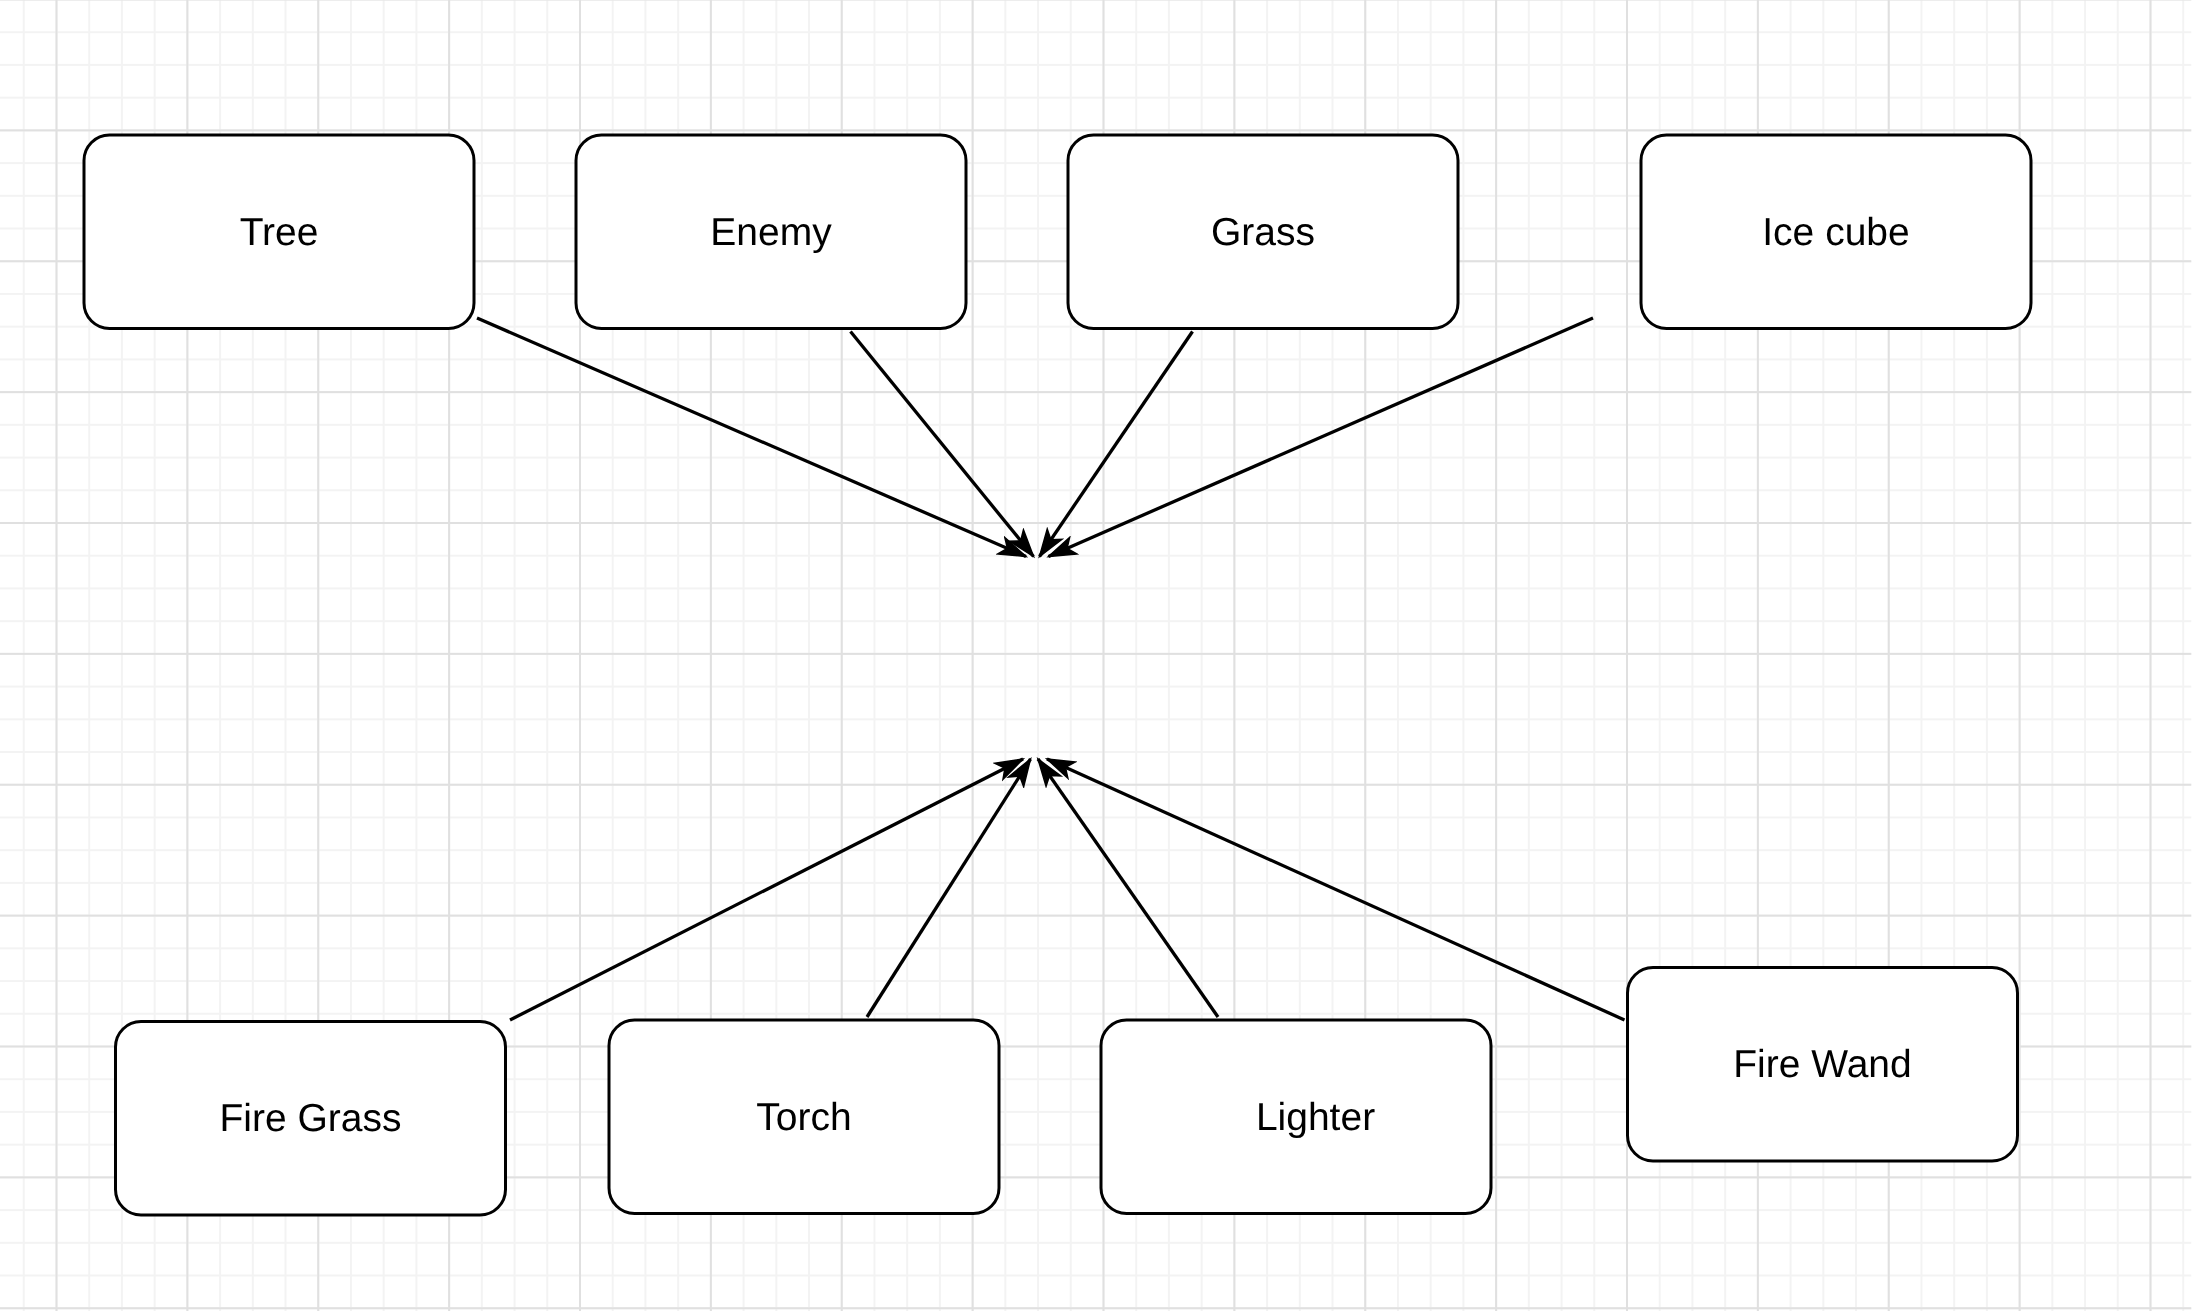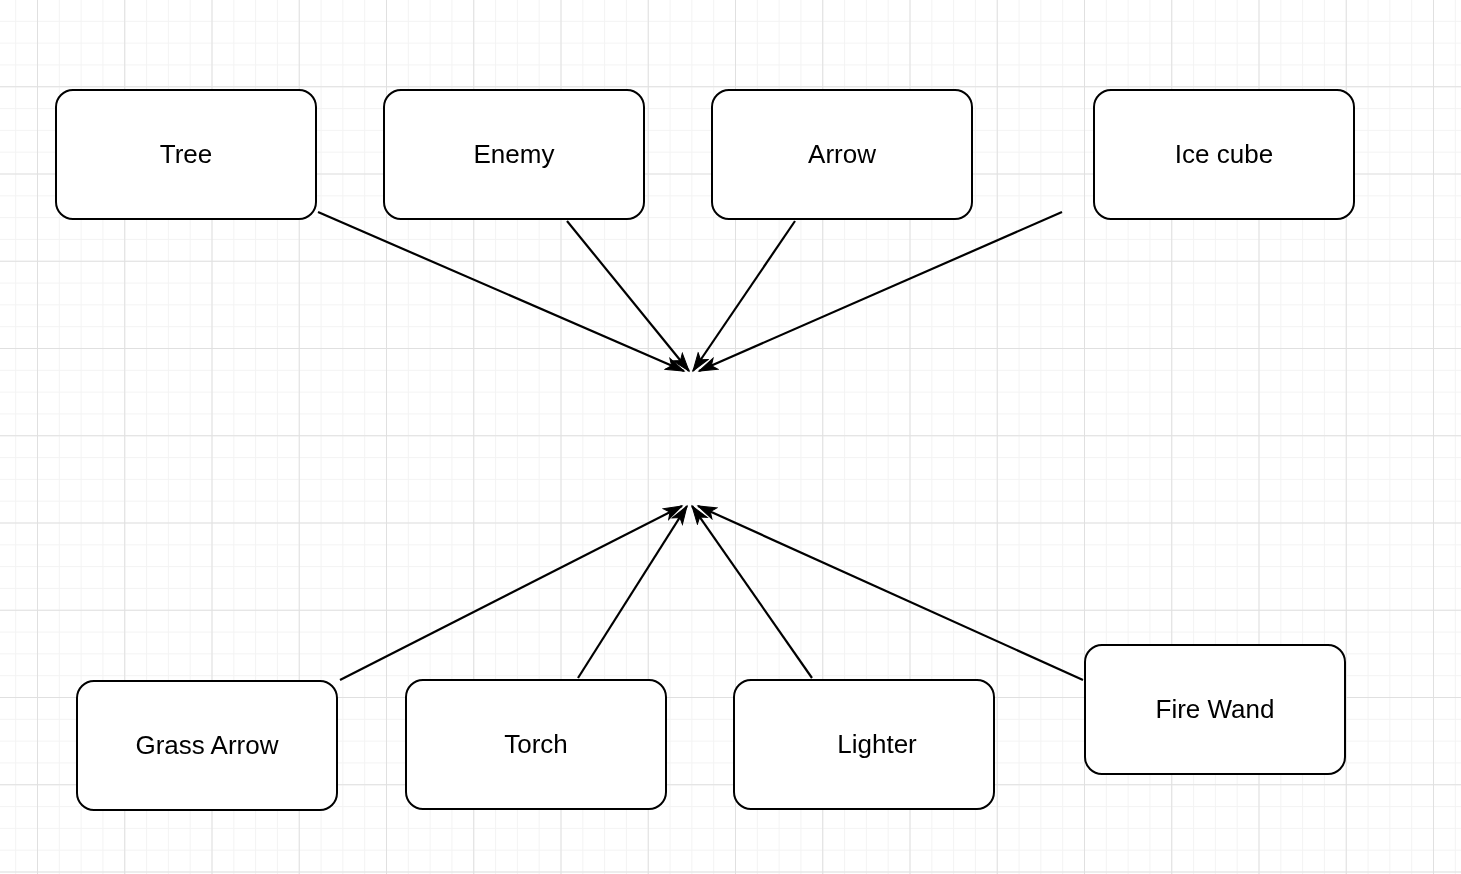--- a/index.html
+++ b/index.html
@@ -75,27 +75,27 @@
     <line x1="1083" y1="680" x2="698" y2="506" marker-end="url(#arrow)"></line>
   </svg>
 
   <div class="node n-tree">
     <span>Tree</span>
   </div>
   <div class="node n-enemy">
     <span>Enemy</span>
   </div>
   <div class="node n-grass">
-    <span>Arrow</span>
+    <span>Grass</span>
   </div>
   <div class="node n-ice-cube">
     <span>Ice cube</span>
   </div>
   <div class="node n-fire-arrow">
-    <span>Grass Arrow</span>
+    <span>Fire Grass</span>
   </div>
   <div class="node n-torch">
     <span>Torch</span>
   </div>
   <div class="node n-lighter">
     <span>Lighter</span>
   </div>
   <div class="node n-fire-wand">
     <span>Fire Wand</span>
   </div>

